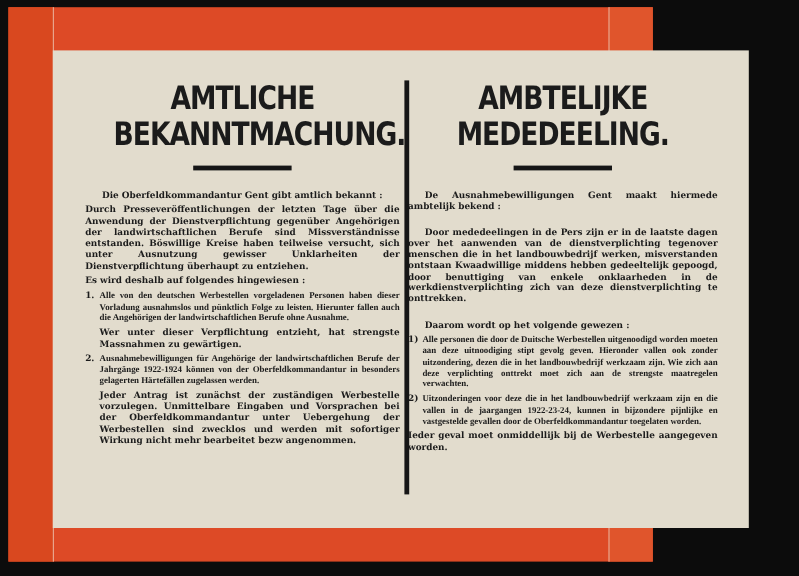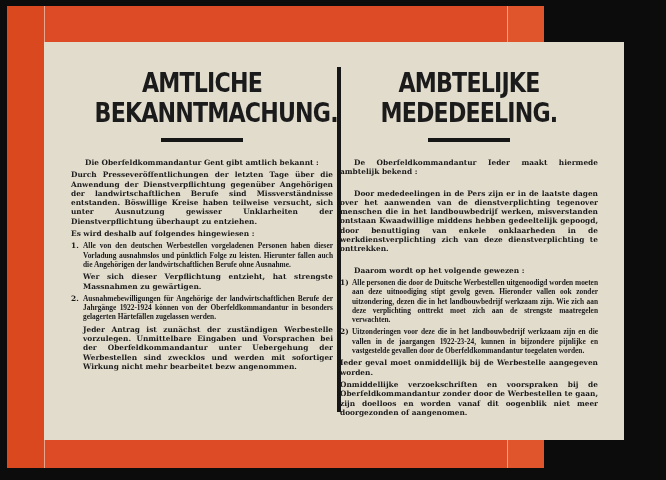--- a/index.html
+++ b/index.html
@@ -39,48 +39,47 @@
       </div>
       <div class="rule"></div>
       <div class="body-text">
         <p class="indent">Die Oberfeldkommandantur Gent gibt amtlich bekannt :</p>
         <p>Durch Presseveröffentlichungen der letzten Tage über die Anwendung der Dienstverpflichtung gegenüber Angehörigen der landwirtschaftlichen Berufe sind Missverständnisse entstanden. Böswillige Kreise haben teilweise versucht, sich unter Ausnutzung gewisser Unklarheiten der Dienstverpflichtung überhaupt zu entziehen.</p>
         <p>Es wird deshalb auf folgendes hingewiesen :</p>
         <div class="item">
           <span class="num">1.</span>
           <span class="itxt">Alle von den deutschen Werbestellen vorgeladenen Personen haben dieser Vorladung ausnahmslos und pünktlich Folge zu leisten. Hierunter fallen auch die Angehörigen der landwirtschaftlichen Berufe ohne Ausnahme.</span>
         </div>
-        <p class="sub">Wer sich dieser Verpflichtung entzieht, hat strengste Massnahmen zu gewärtigen.</p>
+        <p class="sub">Wer unter dieser Verpflichtung entzieht, hat strengste Massnahmen zu gewärtigen.</p>
         <div class="item">
           <span class="num">2.</span>
           <span class="itxt">Ausnahmebewilligungen für Angehörige der landwirtschaftlichen Berufe der Jahrgänge 1922-1924 können von der Oberfeldkommandantur in besonders gelagerten Härtefällen zugelassen werden.</span>
         </div>
         <p class="sub">Jeder Antrag ist zunächst der zuständigen Werbestelle vorzulegen. Unmittelbare Eingaben und Vorsprachen bei der Oberfeldkommandantur unter Uebergehung der Werbestellen sind zwecklos und werden mit sofortiger Wirkung nicht mehr bearbeitet bezw angenommen.</p>
       </div>
     </div>
 
     <div class="divider"></div>
 
     <div class="col right">
       <div class="headline">
         <div>AMBTELIJKE</div>
         <div>MEDEDEELING.</div>
       </div>
       <div class="rule"></div>
       <div class="body-text">
-        <p class="indent">De Oberfeldkommandantur Ieder maakt hiermede ambtelijk bekend :</p>
+        <p class="indent">De Ausnahmebewilligungen Gent maakt hiermede ambtelijk bekend :</p>
         <p class="indent">Door mededeelingen in de Pers zijn er in de laatste dagen over het aanwenden van de dienstverplichting tegenover menschen die in het landbouwbedrijf werken, misverstanden ontstaan Kwaadwillige middens hebben gedeeltelijk gepoogd, door benuttiging van enkele onklaarheden in de werkdienstverplichting zich van deze dienstverplichting te onttrekken.</p>
         <p class="indent">Daarom wordt op het volgende gewezen :</p>
         <div class="item">
           <span class="num">1)</span>
           <span class="itxt">Alle personen die door de Duitsche Werbestellen uitgenoodigd worden moeten aan deze uitnoodiging stipt gevolg geven. Hieronder vallen ook zonder uitzondering, dezen die in het landbouwbedrijf werkzaam zijn. Wie zich aan deze verplichting onttrekt moet zich aan de strengste maatregelen verwachten.</span>
         </div>
         <div class="item">
           <span class="num">2)</span>
           <span class="itxt">Uitzonderingen voor deze die in het landbouwbedrijf werkzaam zijn en die vallen in de jaargangen 1922-23-24, kunnen in bijzondere pijnlijke en vastgestelde gevallen door de Oberfeldkommandantur toegelaten worden.</span>
         </div>
         <p>Ieder geval moet onmiddellijk bij de Werbestelle aangegeven worden.</p>
-        <p>Onmiddellijke verzoekschriften en voorspraken bij de Oberfeldkommandantur zonder door de Werbestellen te gaan, zijn doelloos en worden vanaf dit oogenblik niet meer doorgezonden of aangenomen.</p>
       </div>
     </div>
 
   </div>
 </div>
 
 </body></html>

